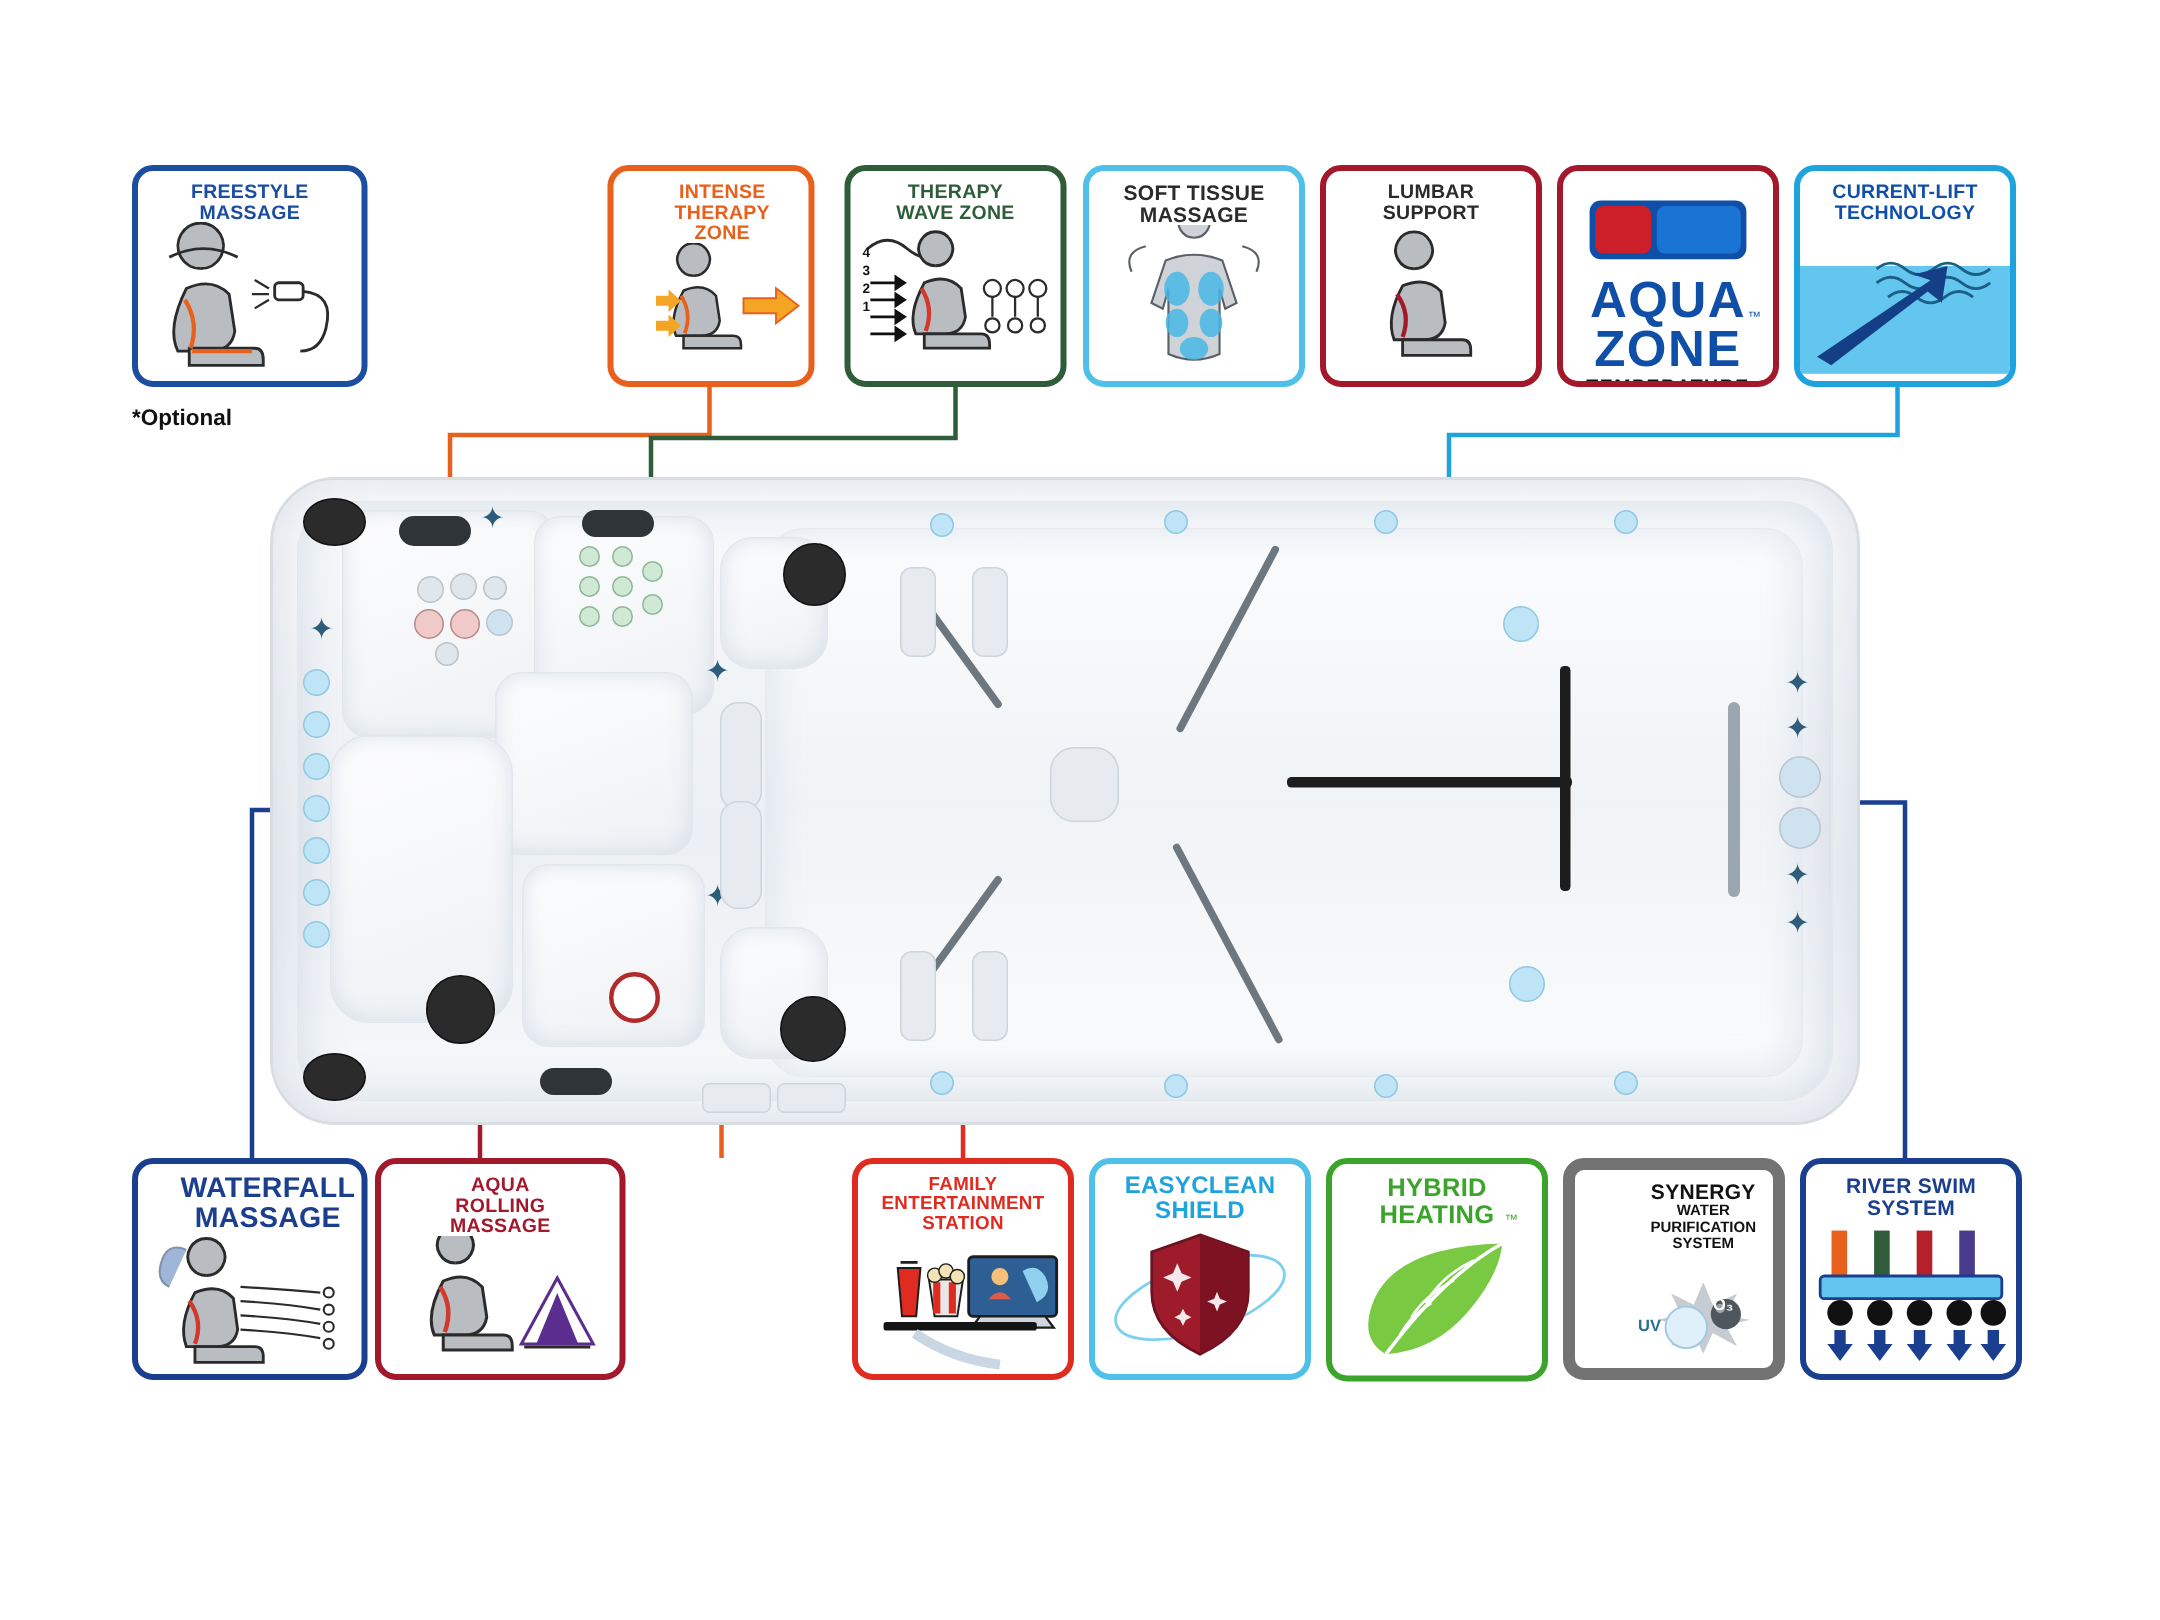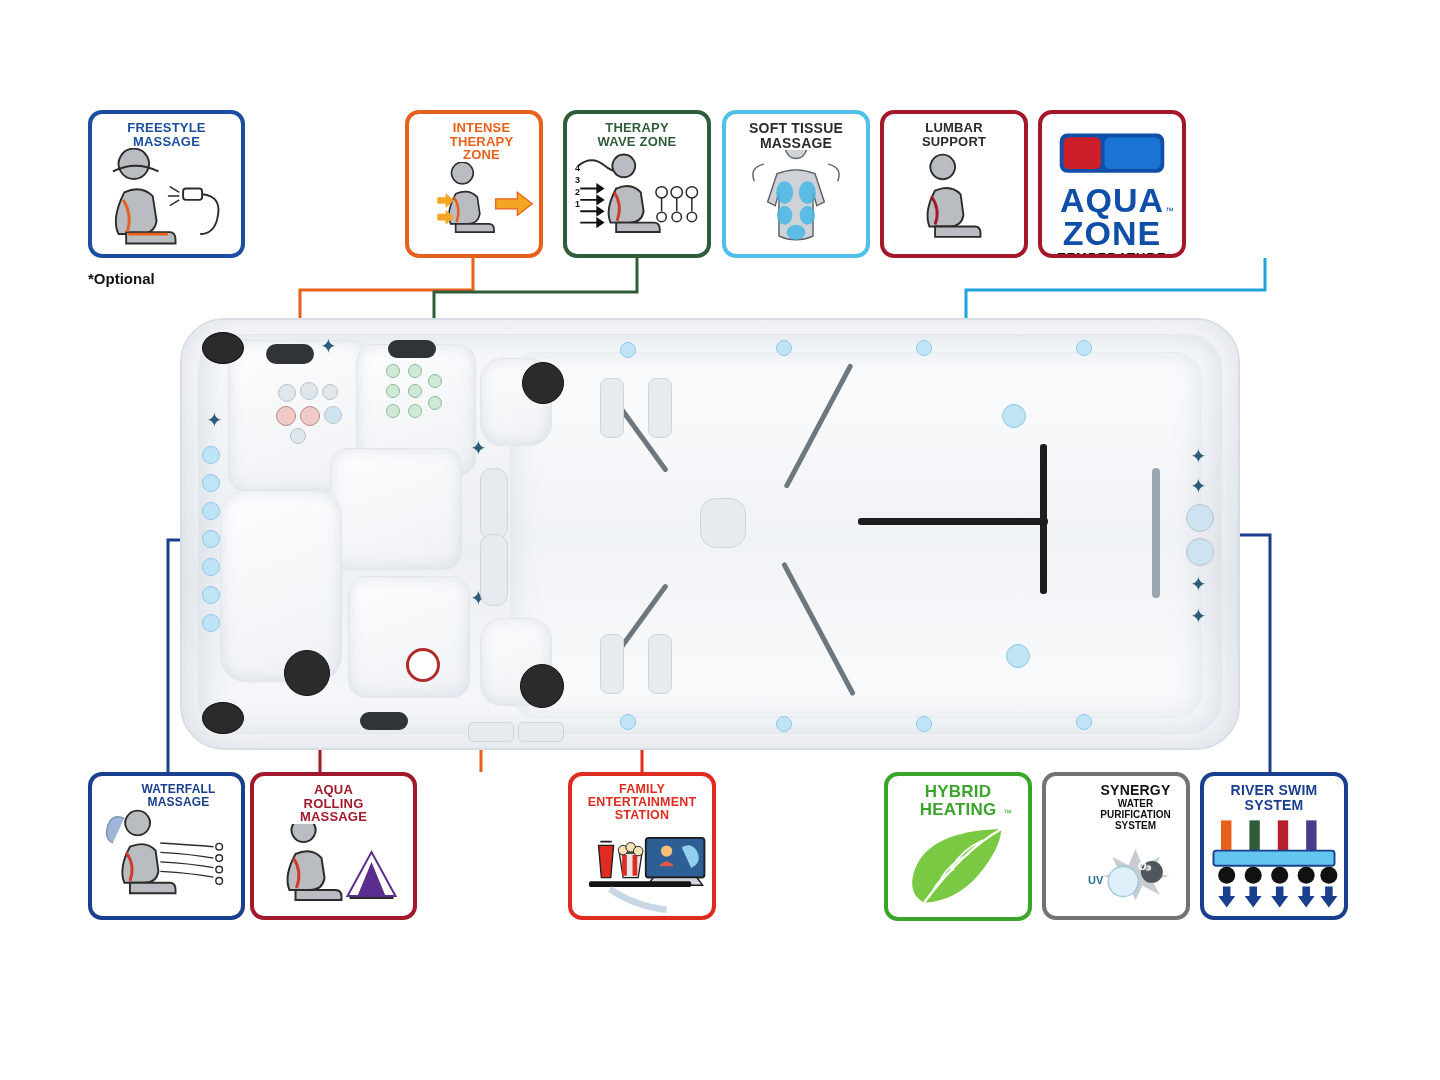--- a/index.html
+++ b/index.html
@@ -309,23 +309,37 @@
       <rect x="66" y="10" width="60" height="34" rx="6" fill="#1a74d4"></rect>
     </svg>
     <div style="position:absolute;left:0;right:0;top:70px;text-align:center;">
       <div style="font-size:34px;font-weight:bold;color:#0f4fa8;letter-spacing:1px;line-height:32px;">AQUA</div>
       <div style="font-size:34px;font-weight:bold;color:#0f4fa8;letter-spacing:1px;line-height:34px;">ZONE</div>
       <div style="font-size:13px;font-weight:bold;color:#111;letter-spacing:1px;">TEMPERATURE</div>
     </div>
     <div style="position:absolute;right:8px;top:92px;font-size:9px;color:#0f4fa8;">™</div>
   </div>
 
+  <div class="card" style="left:1196px;top:110px;width:148px;height:148px;border:4px solid #1fa3dd;">
+    <div class="title" style="font-size:13px;color:#0f4fa8;white-space:pre-line;">CURRENT-LIFT
+TECHNOLOGY</div>
+    <svg class="art" viewBox="0 0 148 104" height="104">
+      <rect x="0" y="26" width="148" height="78" fill="#63c6ef"></rect>
+      <rect x="0" y="0" width="148" height="28" fill="#ffffff"></rect>
+      <g fill="none" stroke="#1b5e86" stroke-width="2">
+        <path d="M54 30 q10 -8 20 0 q10 8 20 0 q10 -8 20 0 q10 8 20 0"></path>
+        <path d="M54 40 q10 -8 20 0 q10 8 20 0 q10 -8 20 0 q10 8 20 0"></path>
+        <path d="M62 50 q10 -8 20 0 q10 8 20 0 q10 -8 20 0"></path>
+      </g>
+      <path d="M12 92 L92 38 L80 34 L104 28 L100 54 L90 46 L22 98z" fill="#143f86"></path>
+    </svg>
+  </div>
 
   <div class="card" style="left:88px;top:772px;width:157px;height:148px;border:4px solid #1b3f8f;">
-    <div class="title" style="font-size:12px;color:#1b3f8f;white-space:pre-line;padding-left:24px;">WATERFALL
+    <div class="title" style="font-size:19px;color:#1b3f8f;white-space:pre-line;padding-left:24px;">WATERFALL
 MASSAGE</div>
     <svg class="art" viewBox="0 0 157 104" height="104">
       <path d="M34 8 q-14 -6 -18 10 q-3 12 6 16" fill="#9fb6d8" stroke="#7f93ad" stroke-width="1.5"></path>
       <path d="M48 26 a13 13 0 1 1 0.1 0" fill="#b9bcc0" stroke="#2b2b2b" stroke-width="2"></path>
       <path d="M40 38 q17 -7 27 4 l3 22 q-2 12 -15 12 l-21 0 q-6 -16 6 -38z" fill="#b9bcc0" stroke="#2b2b2b" stroke-width="2"></path>
       <path d="M40 76 l42 0 q6 0 6 7 l0 4 l-48 0z" fill="#b9bcc0" stroke="#2b2b2b" stroke-width="2"></path>
       <path d="M36 44 q10 14 4 30" fill="none" stroke="#d0392b" stroke-width="3"></path>
       <g stroke="#2b2b2b" stroke-width="1.5" fill="none">
         <path d="M72 34 q34 2 56 4"></path>
           <path d="M72 44 q34 2 56 6"></path>
@@ -375,37 +389,51 @@
       <g fill="#f3e3b5" stroke="#1d1d1d" stroke-width="1">
         <circle cx="54" cy="27" r="5"></circle>
           <circle cx="62" cy="24" r="5"></circle>
           <circle cx="70" cy="28" r="5"></circle>
       </g>
       <rect x="18" y="60" width="108" height="6" rx="2" fill="#141414"></rect>
       <path d="M40 68 q26 18 60 22" fill="none" stroke="#c9d6e4" stroke-width="7"></path>
     </svg>
   </div>
 
+  <div class="card" style="left:726px;top:772px;width:148px;height:148px;border:4px solid #4fc0e8;">
+    <div class="title" style="font-size:16px;color:#1fa3dd;white-space:pre-line;">EASYCLEAN
+SHIELD</div>
+    <svg class="art" viewBox="0 0 148 92" height="92">
+      <ellipse cx="74" cy="48" rx="62" ry="24" fill="none" stroke="#7fd0ee" stroke-width="2" transform="rotate(-18 74 48)"></ellipse>
+      <path d="M74 4 l34 12 l0 28 q0 28 -34 44 q-34 -16 -34 -44 l0 -28z" fill="#9e1b2b" stroke="#6d1220" stroke-width="2"></path>
+      <path d="M74 4 l34 12 l0 28 q0 28 -34 44z" fill="#7d1322"></path>
+      <g fill="#ffffff" opacity=".9">
+        <path d="M58 24 l3 7 l7 3 l-7 3 l-3 7 l-3 -7 l-7 -3 l7 -3z"></path>
+        <path d="M86 44 l2 5 l5 2 l-5 2 l-2 5 l-2 -5 l-5 -2 l5 -2z"></path>
+        <path d="M62 56 l2 4 l4 2 l-4 2 l-2 4 l-2 -4 l-4 -2 l4 -2z"></path>
+      </g>
+    </svg>
+  </div>
 
   <div class="card" style="left:884px;top:772px;width:148px;height:149px;border:4px solid #3ba52b;">
     <div class="title" style="font-size:17px;color:#3ba52b;white-space:pre-line;">HYBRID
 HEATING</div>
     <div style="position:absolute;right:16px;top:32px;font-size:9px;color:#3ba52b;">™</div>
     <svg class="art" viewBox="0 0 148 90" height="90">
       <path d="M120 8 q-78 2 -92 44 q-8 24 10 34 q34 -2 58 -30 q22 -26 24 -48z" fill="#7ac943"></path>
       <path d="M120 8 q-40 22 -82 78" fill="none" stroke="#ffffff" stroke-width="2.5"></path>
       <g fill="none" stroke="#ffffff" stroke-width="1.8">
         <path d="M100 20 q-22 10 -34 30"></path>
           <path d="M86 34 q-20 10 -30 26"></path>
           <path d="M70 50 q-14 8 -22 22"></path>
       </g>
     </svg>
   </div>
 
-  <div class="card" style="left:1042px;top:772px;width:148px;height:148px;border:4px solid #737373;padding-left:39px;">
+  <div class="card" style="left:1042px;top:772px;width:148px;height:148px;border:8px solid #737373;padding-left:39px;">
     <div class="title" style="font-size:14px;color:#111;">SYNERGY</div>
     <div style="text-align:center;font-size:10px;font-weight:bold;color:#111;line-height:1.1;white-space:pre-line;">WATER PURIFICATION
 SYSTEM</div>
     <svg class="art" viewBox="0 0 148 86" height="86">
       <path d="M74 6 L84 30 L110 18 L98 42 L124 46 L98 52 L110 74 L84 60 L74 82 L64 60 L40 74 L50 52 L26 46 L50 40 L40 18 L64 30z" fill="#c7ccd2"></path>
       <circle cx="56" cy="54" r="22" fill="#dff0fa" stroke="#9ec9e0" stroke-width="2"></circle>
       <circle cx="98" cy="40" r="16" fill="#4e565e"></circle>
       <circle cx="92" cy="34" r="5" fill="#ffffff" opacity=".45"></circle>
     </svg>
     <div style="position:absolute;left:42px;top:98px;font-size:11px;font-weight:bold;color:#2b6f92;">UV</div>

